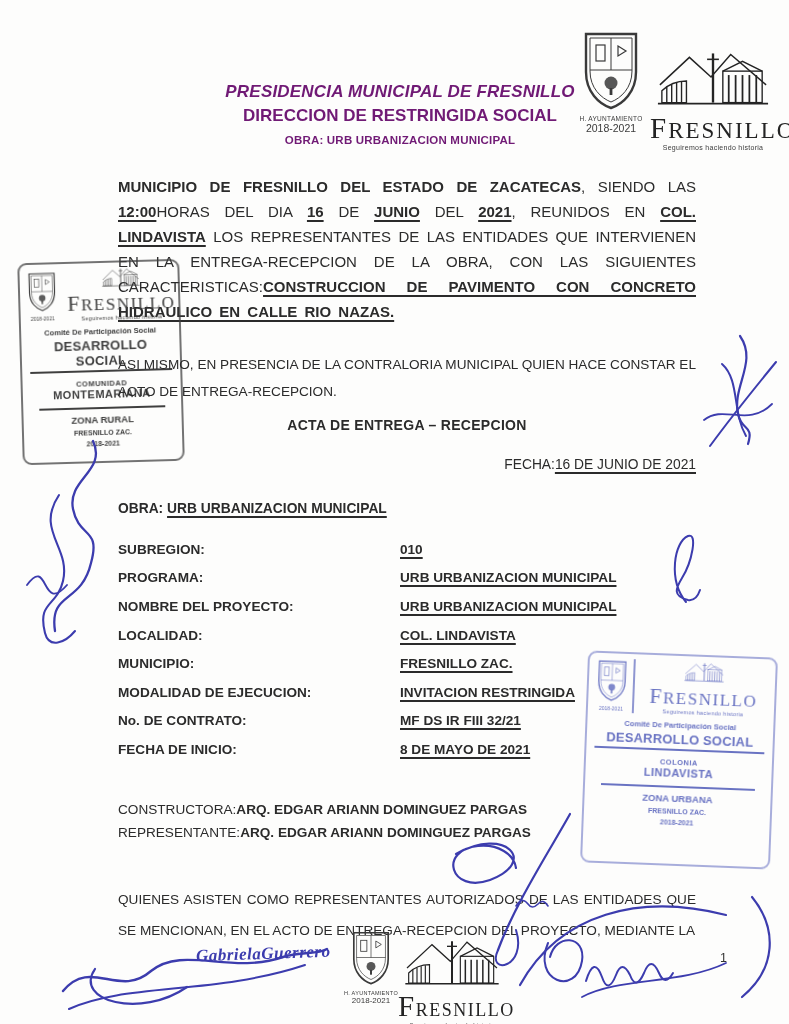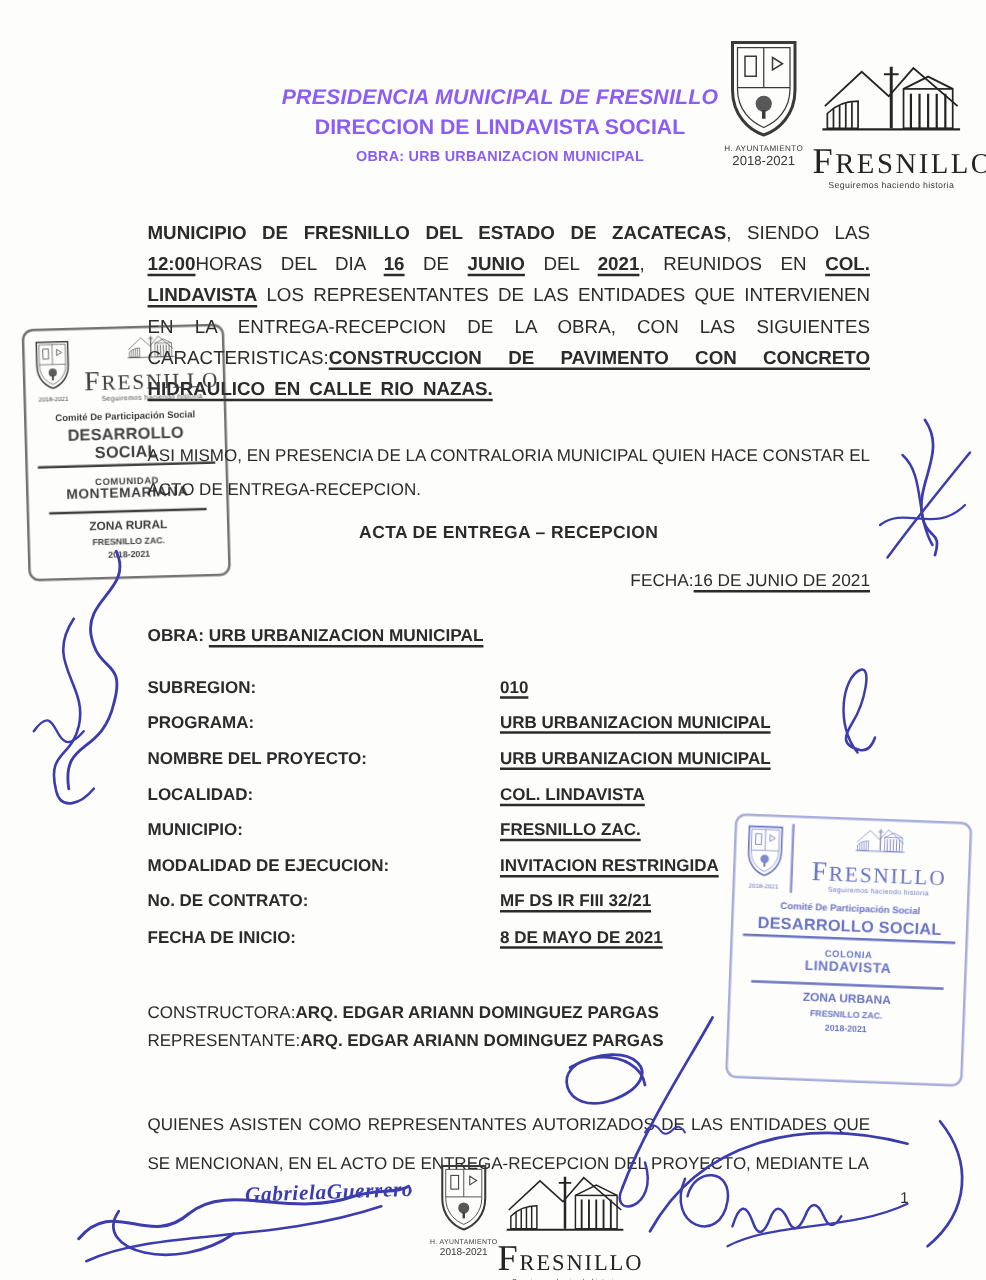--- a/index.html
+++ b/index.html
@@ -3,21 +3,21 @@
 <meta charset="utf-8">
 <style>
   html,body{margin:0;padding:0;background:#cfcfcf;}
   .page{position:relative;width:789px;height:1024px;margin:0 auto;background:#fdfdfc;
         font-family:"Liberation Sans",sans-serif;color:#2b2b2b;overflow:hidden;}
   .abs{position:absolute;}
   .b{font-weight:bold;}
   .u{text-decoration:underline;text-underline-offset:3px;text-decoration-thickness:1.5px;}
 
   
-  .hdr{left:110px;top:68px;width:580px;text-align:center;color:#8b5cf6;}
+  .hdr{left:110px;top:82px;width:580px;text-align:center;color:#701a75;}
   .hdr-1{font-size:17px;font-weight:bold;font-style:italic;letter-spacing:.2px;}
   .hdr-2{font-size:17px;font-weight:bold;margin-top:4px;}
   .hdr-3{font-size:11.5px;font-weight:bold;margin-top:8px;letter-spacing:.2px;}
 
   
   .crest{ text-align:center;color:#3a3a3a;}
   .crest-cap{font-size:6.5px;letter-spacing:.3px;margin-top:1px;}
   .crest-years{font-size:10.5px;}
   .flogo{text-align:center;color:#242424;}
   .flogo-word{font-family:"Liberation Serif",serif;font-size:23px;letter-spacing:2px;line-height:1;}
@@ -99,21 +99,21 @@
       <line x1="104" y1="26" x2="104" y2="54" stroke="currentColor" stroke-width="1.8"></line>
       <line x1="4" y1="55" x2="116" y2="55" stroke="currentColor" stroke-width="1.8"></line>
     </symbol>
   </defs>
 </svg>
 
 <div class="page">
 
   <div class="abs hdr">
     <div class="hdr-1">PRESIDENCIA MUNICIPAL DE FRESNILLO</div>
-    <div class="hdr-2">DIRECCION DE LINDAVISTA SOCIAL</div>
+    <div class="hdr-2">DIRECCION DE RESTRINGIDA SOCIAL</div>
     <div class="hdr-3">OBRA: URB URBANIZACION MUNICIPAL</div>
   </div>
 
   <div class="abs crest" style="left:572px;top:30px;width:78px;">
     <svg width="60" height="80">
         <use href="#sym-shield"></use>
       </svg>
     <div class="crest-cap">H. AYUNTAMIENTO</div>
     <div class="crest-years">2018-2021</div>
   </div>

